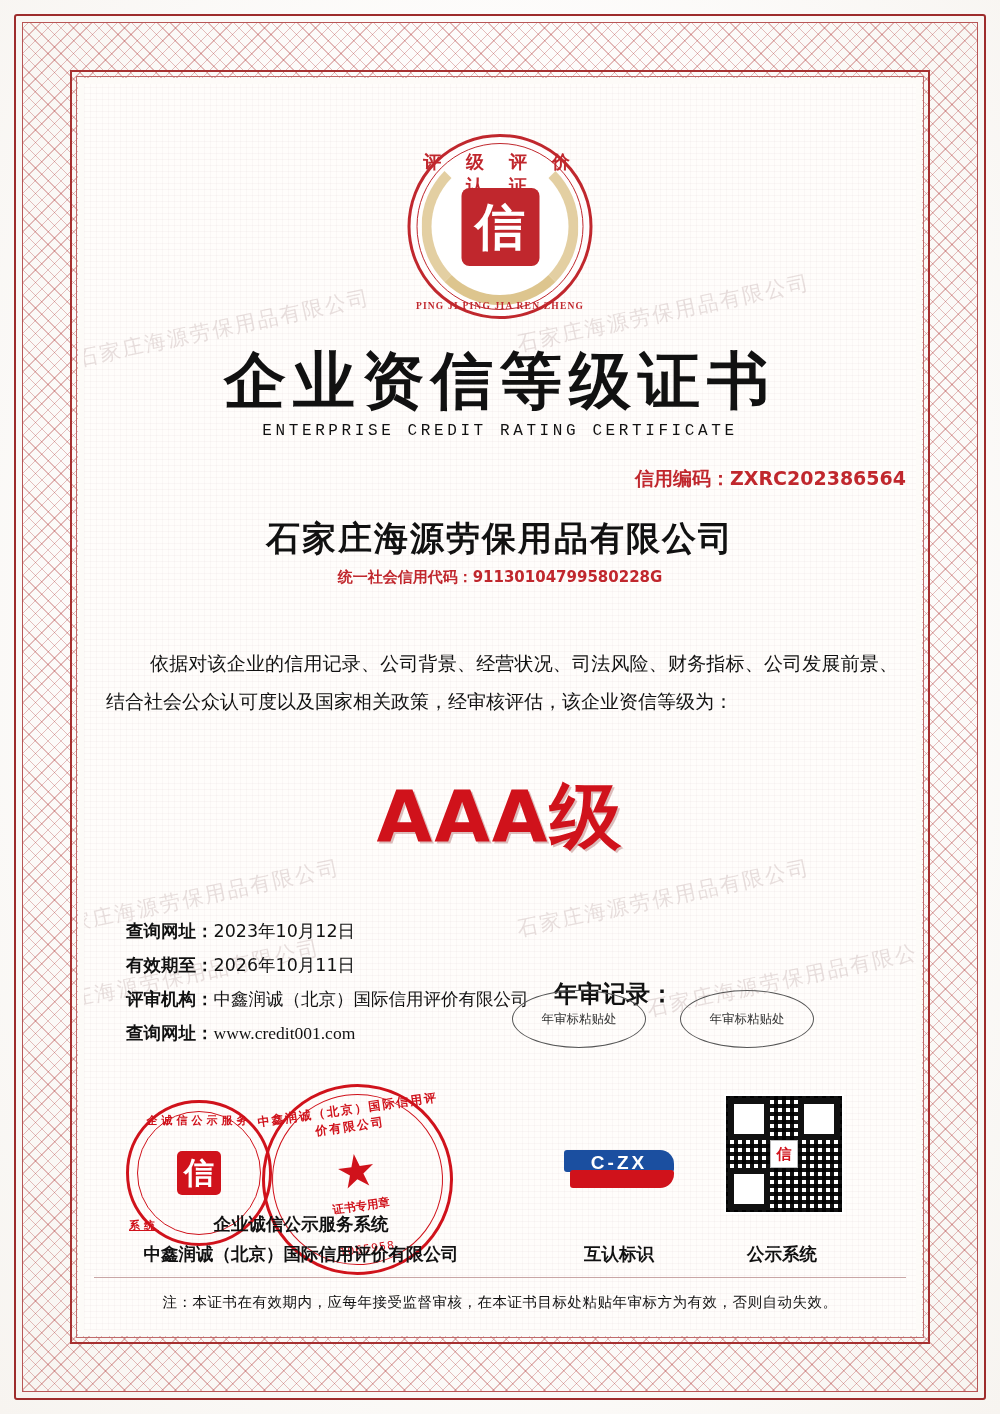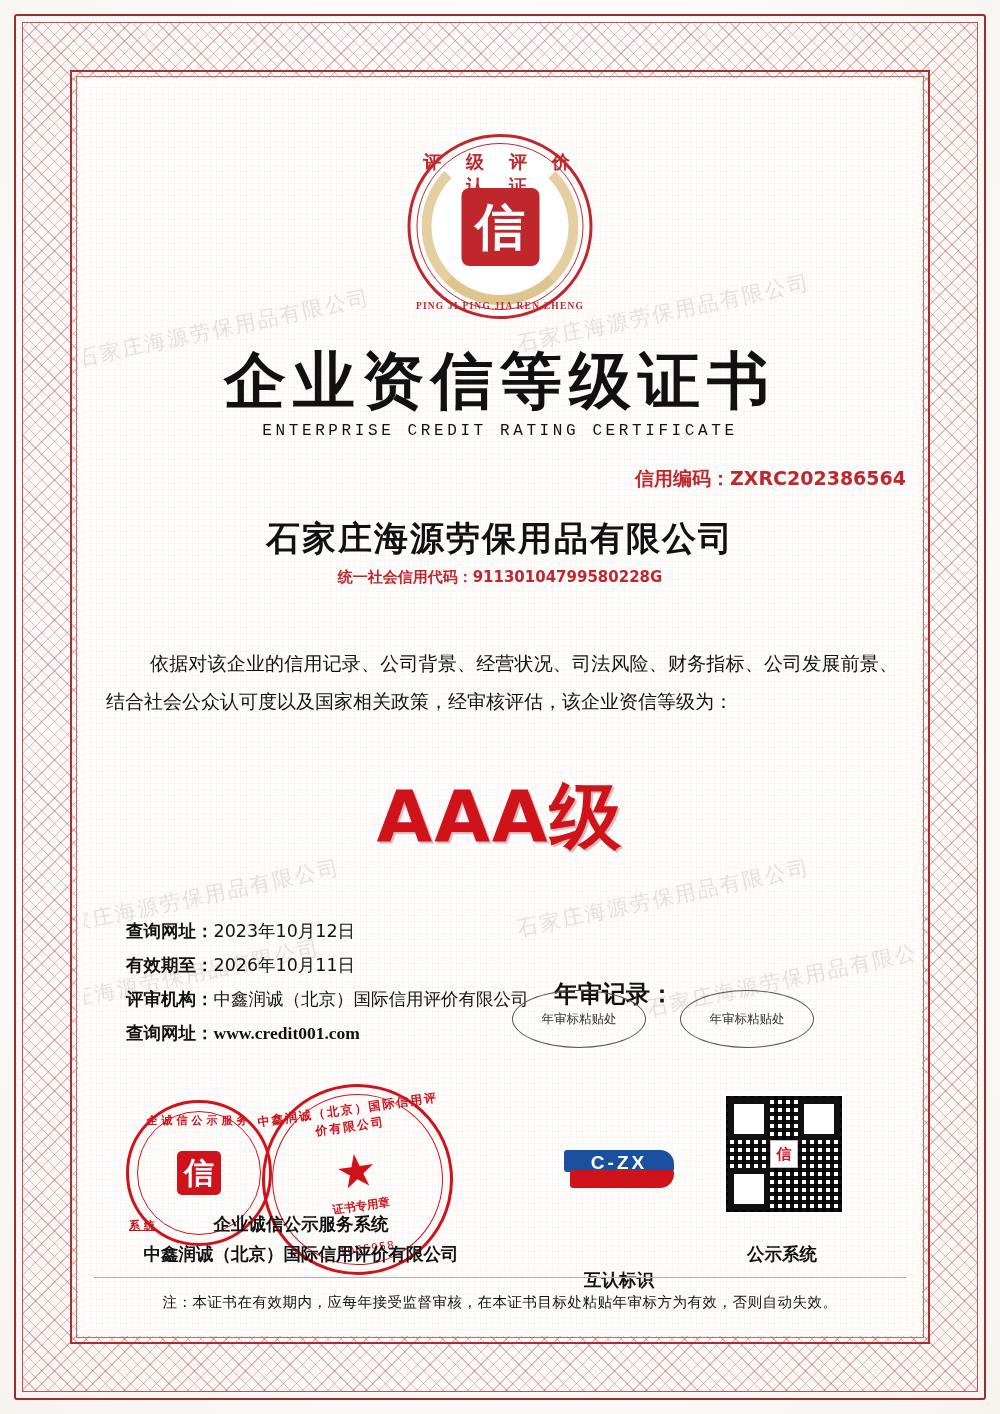--- a/index.html
+++ b/index.html
@@ -148,21 +148,21 @@
     text-shadow:2px 2px 0 rgba(120,0,0,.25);
   }
   
   .details{
     position:absolute;left:42px;top:830px;
     font-size:17.5px;line-height:34px;color:#111;
     font-family:"DejaVu Sans", sans-serif;
   }
   .details b{font-weight:bold;}
   .details .v{font-weight:normal;}
-  .details .url{font-family:"Liberation Serif", serif;font-weight:bold;}
+  .details .url{font-family:"Liberation Serif", serif;font-weight:normal;}
   .annual-title{
     position:absolute;left:470px;top:866px;
     font-size:24px;color:#111;font-weight:bold;
     font-family:Liberation Sans, sans-serif;
     margin-top:28px;
   }
   .oval{
     position:absolute;top:906px;width:132px;height:56px;
     border:1px solid #555;border-radius:50%;
     display:flex;align-items:center;justify-content:center;
@@ -238,21 +238,21 @@
   .mr-logo .b2{
     position:absolute;left:6px;top:28px;width:104px;height:18px;
     background:#d0121b;border-radius:3px 3px 14px 3px;
   }
   .mr-logo .t{
     position:absolute;left:0;right:0;top:10px;text-align:center;
     color:#fff;font-size:19px;font-weight:bold;letter-spacing:3px;
     font-family:"Liberation Sans", sans-serif;
   }
   .mr-label{
-    position:absolute;left:470px;top:1184px;width:130px;text-align:center;
+    position:absolute;left:470px;top:1158px;width:130px;text-align:center;
     font-size:17.5px;font-weight:bold;color:#111;
     font-family:Liberation Mono, monospace;
   }
   
   .qr{
     position:absolute;left:640px;top:1010px;width:116px;height:116px;
     background:
       repeating-linear-gradient(0deg,#111 0 4px,#fff 4px 8px),
       repeating-linear-gradient(90deg,#111 0 4px,#fff 4px 8px);
     background-blend-mode:multiply;

